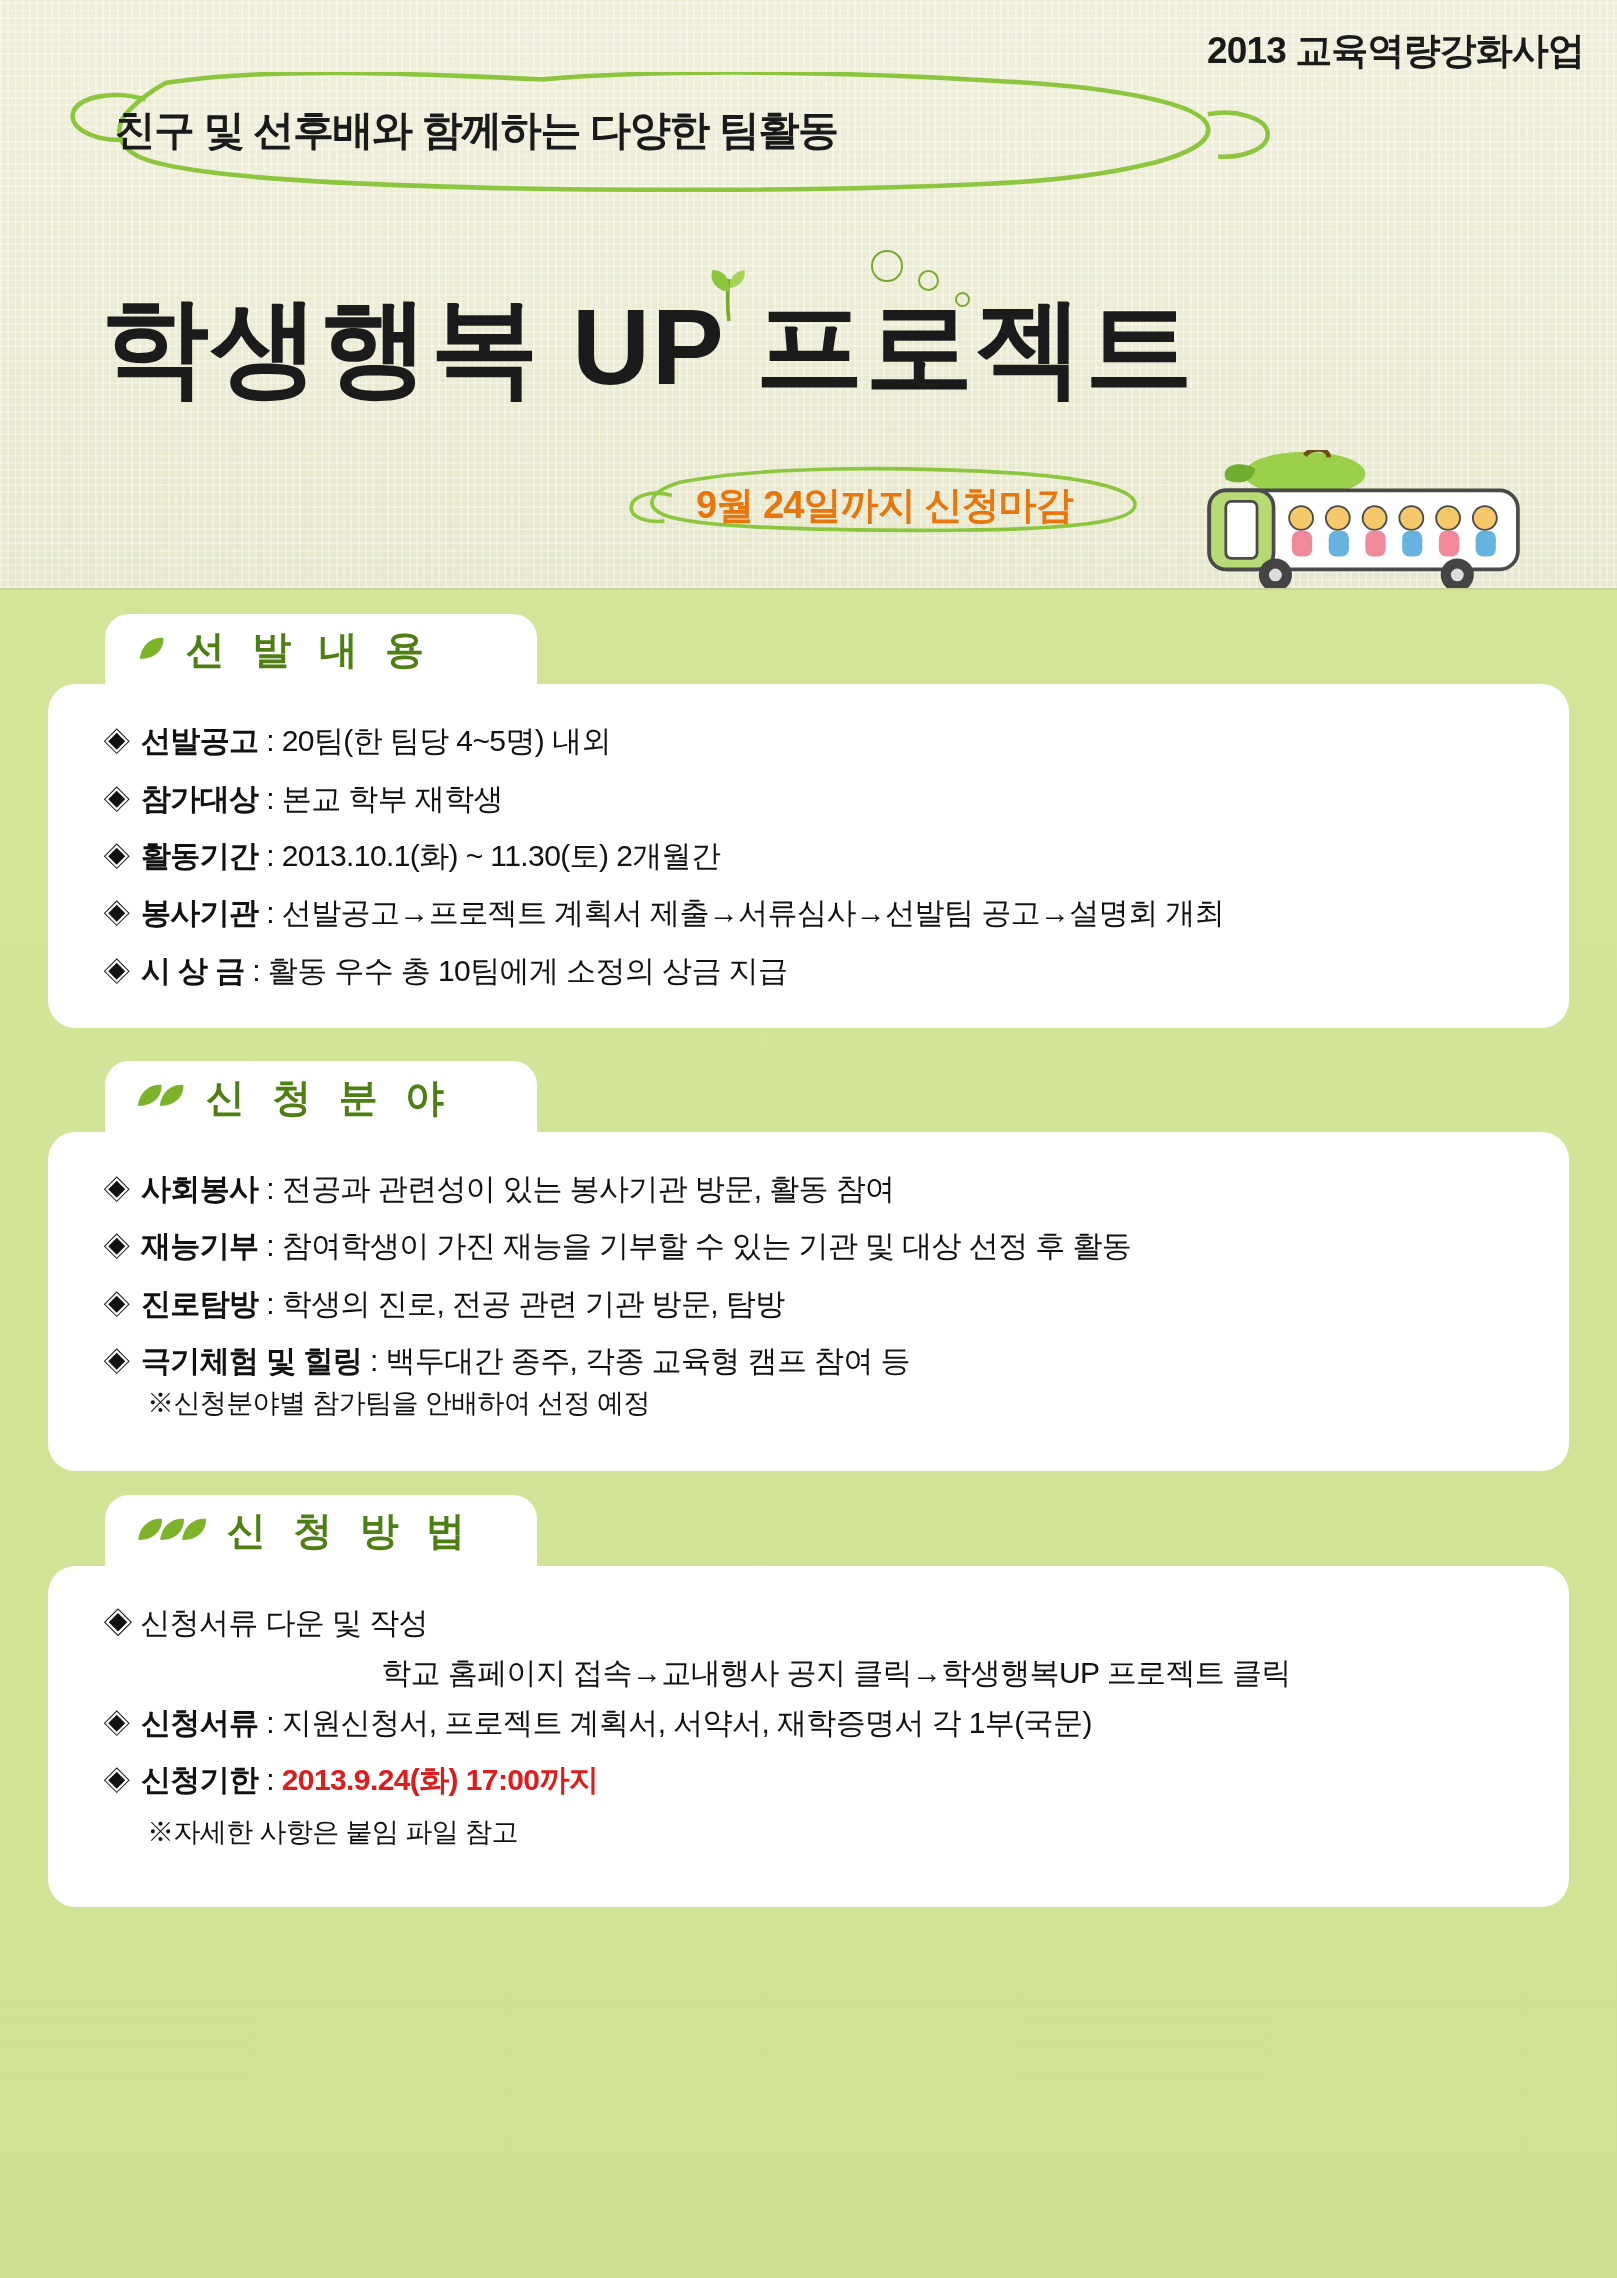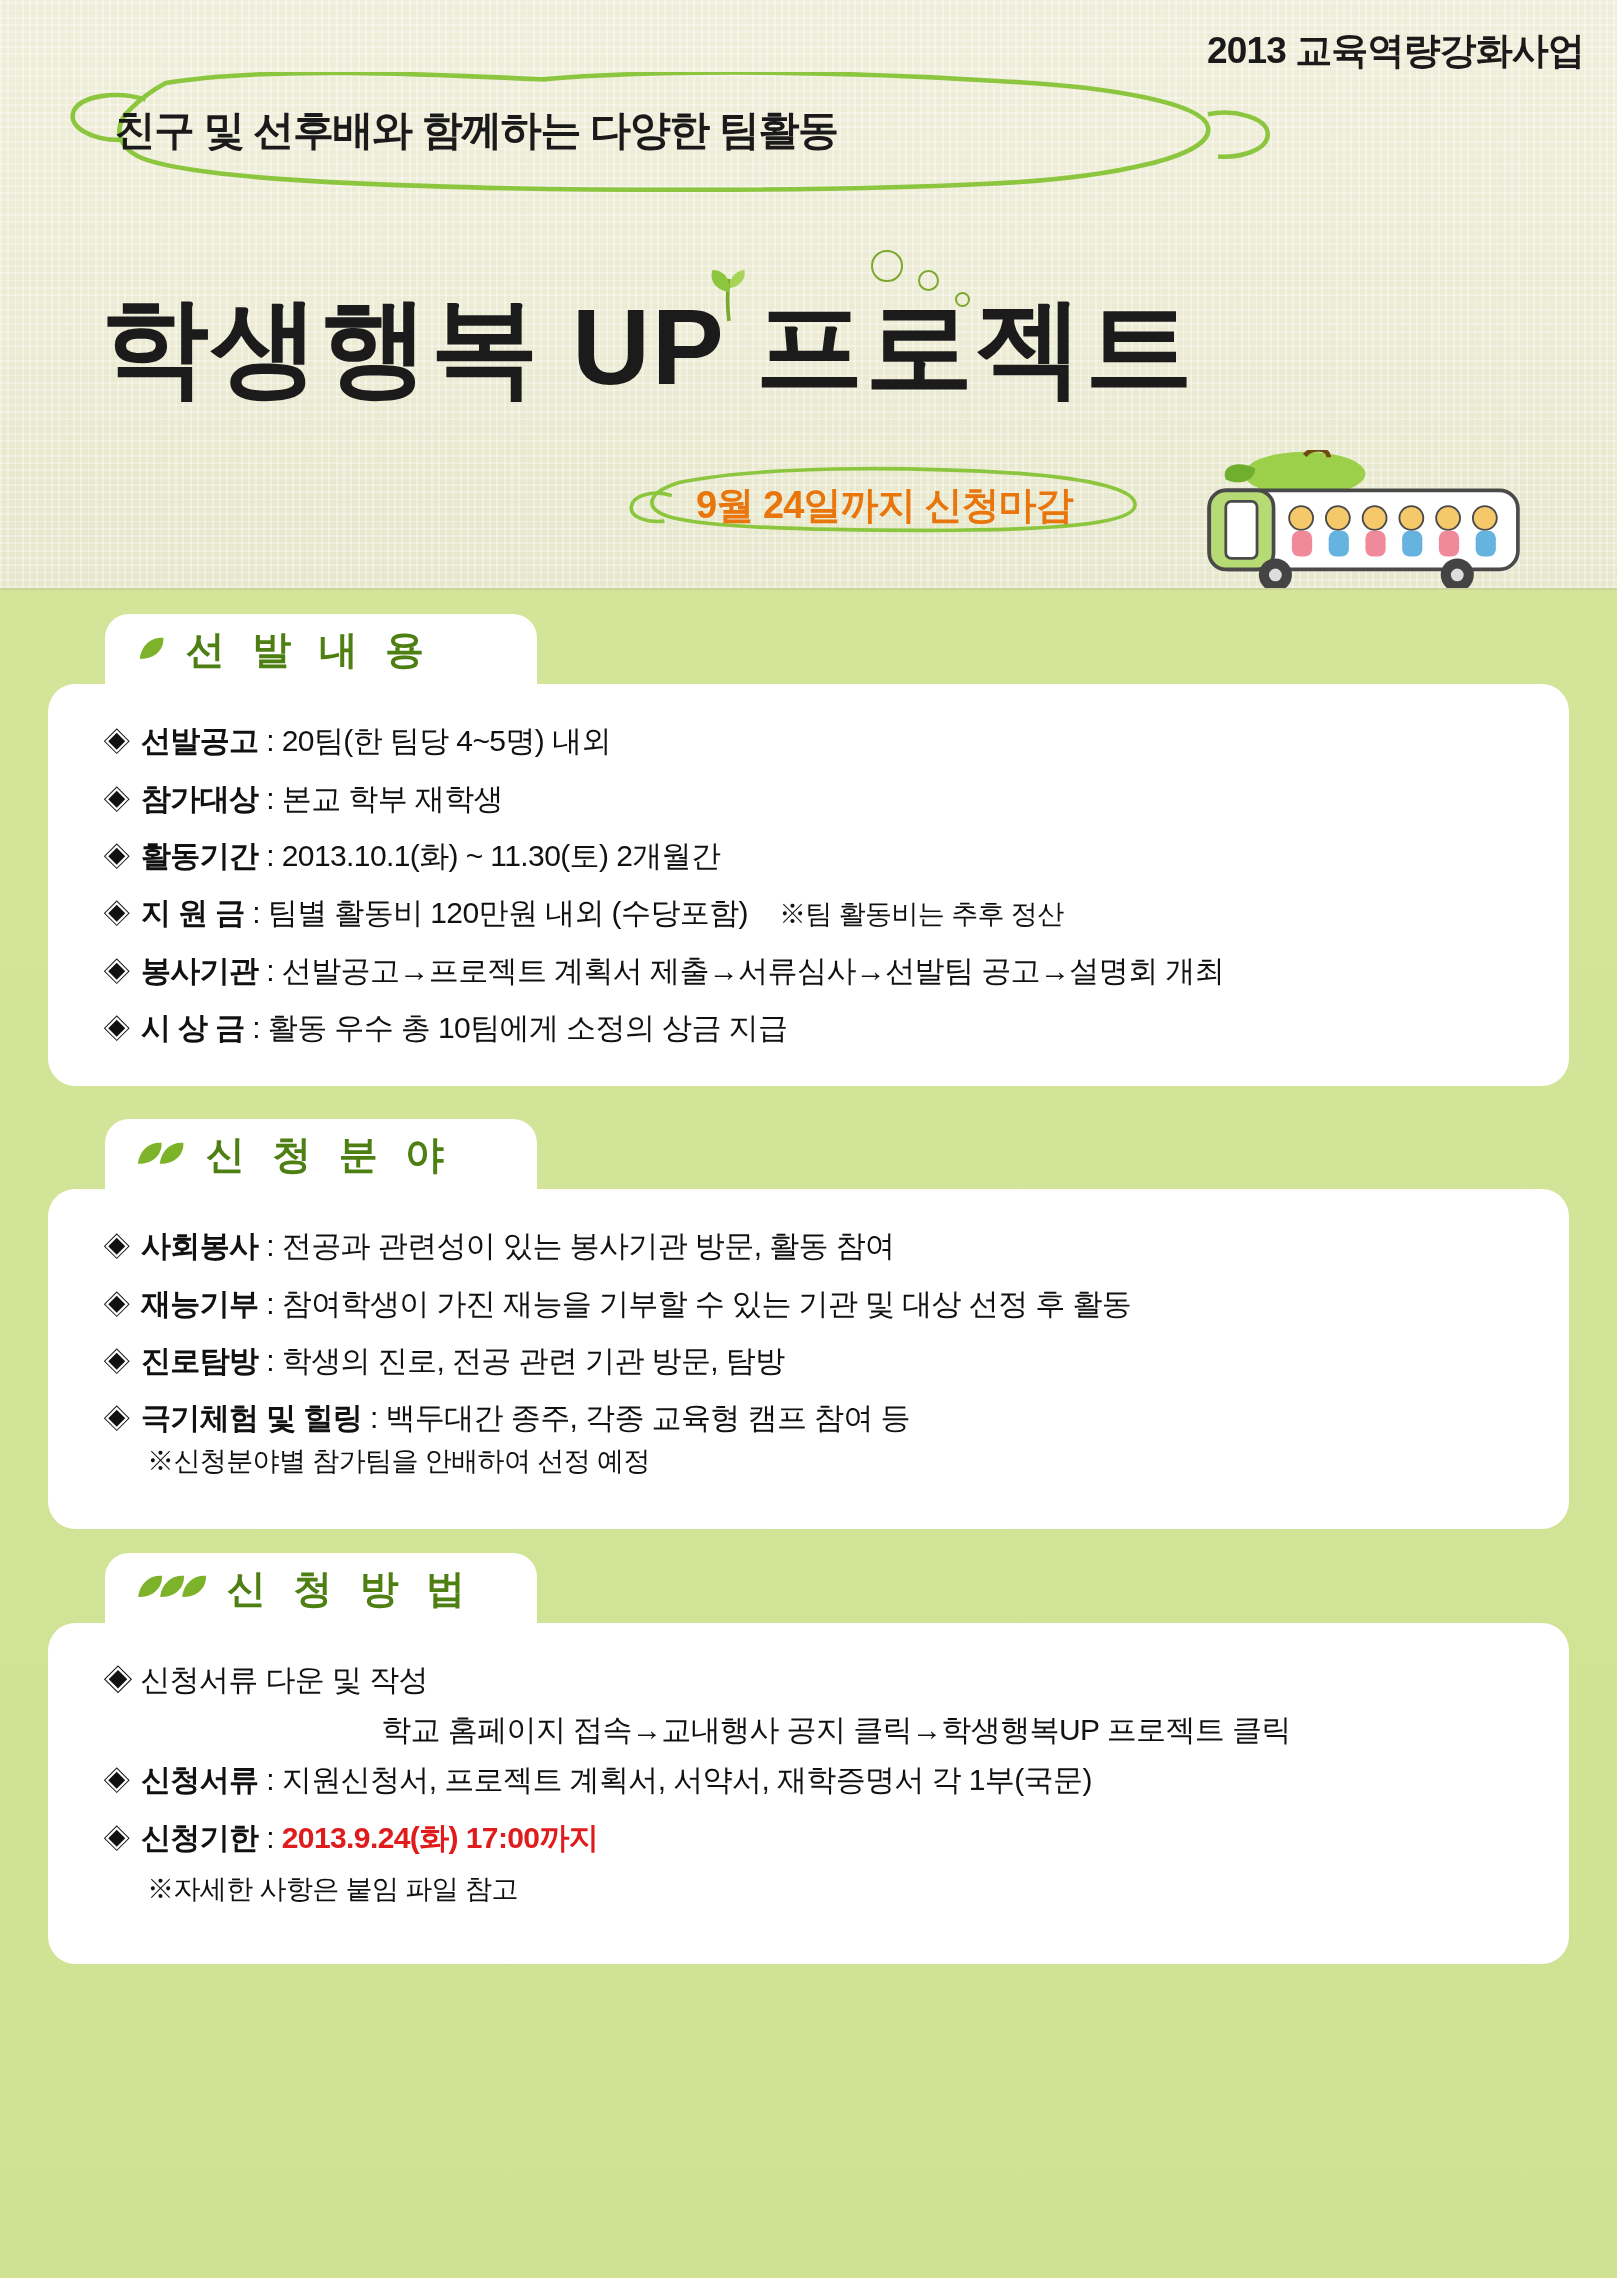--- a/index.html
+++ b/index.html
@@ -314,23 +314,20 @@
         <div class="row">
           <span class="dia">◈</span><span class="lbl">선발공고</span> : <span>20팀(한 팀당 4~5명) 내외</span>
         </div>
         <div class="row">
           <span class="dia">◈</span><span class="lbl">참가대상</span> : <span>본교 학부 재학생</span>
         </div>
         <div class="row">
           <span class="dia">◈</span><span class="lbl">활동기간</span> : <span>2013.10.1(화) ~ 11.30(토) 2개월간</span>
         </div>
         <div class="row">
-          <span class="dia">◈</span><span class="lbl">지 원 금</span> : <span>팀별 활동비 120만원 내외 (수당포함)</span>&nbsp;&nbsp;&nbsp;&nbsp;<span class="note">※팀 활동비는 추후 정산</span>
-        </div>
-        <div class="row">
           <span class="dia">◈</span><span class="lbl">봉사기관</span> : <span>선발공고→프로젝트 계획서 제출→서류심사→선발팀 공고→설명회 개최</span>
         </div>
         <div class="row" style="margin-bottom:0;">
           <span class="dia">◈</span><span class="lbl">시 상 금</span> : <span>활동 우수 총 10팀에게 소정의 상금 지급</span>
         </div>
       </div>
     </div>
 
     <div class="gap-lg"></div>
 

